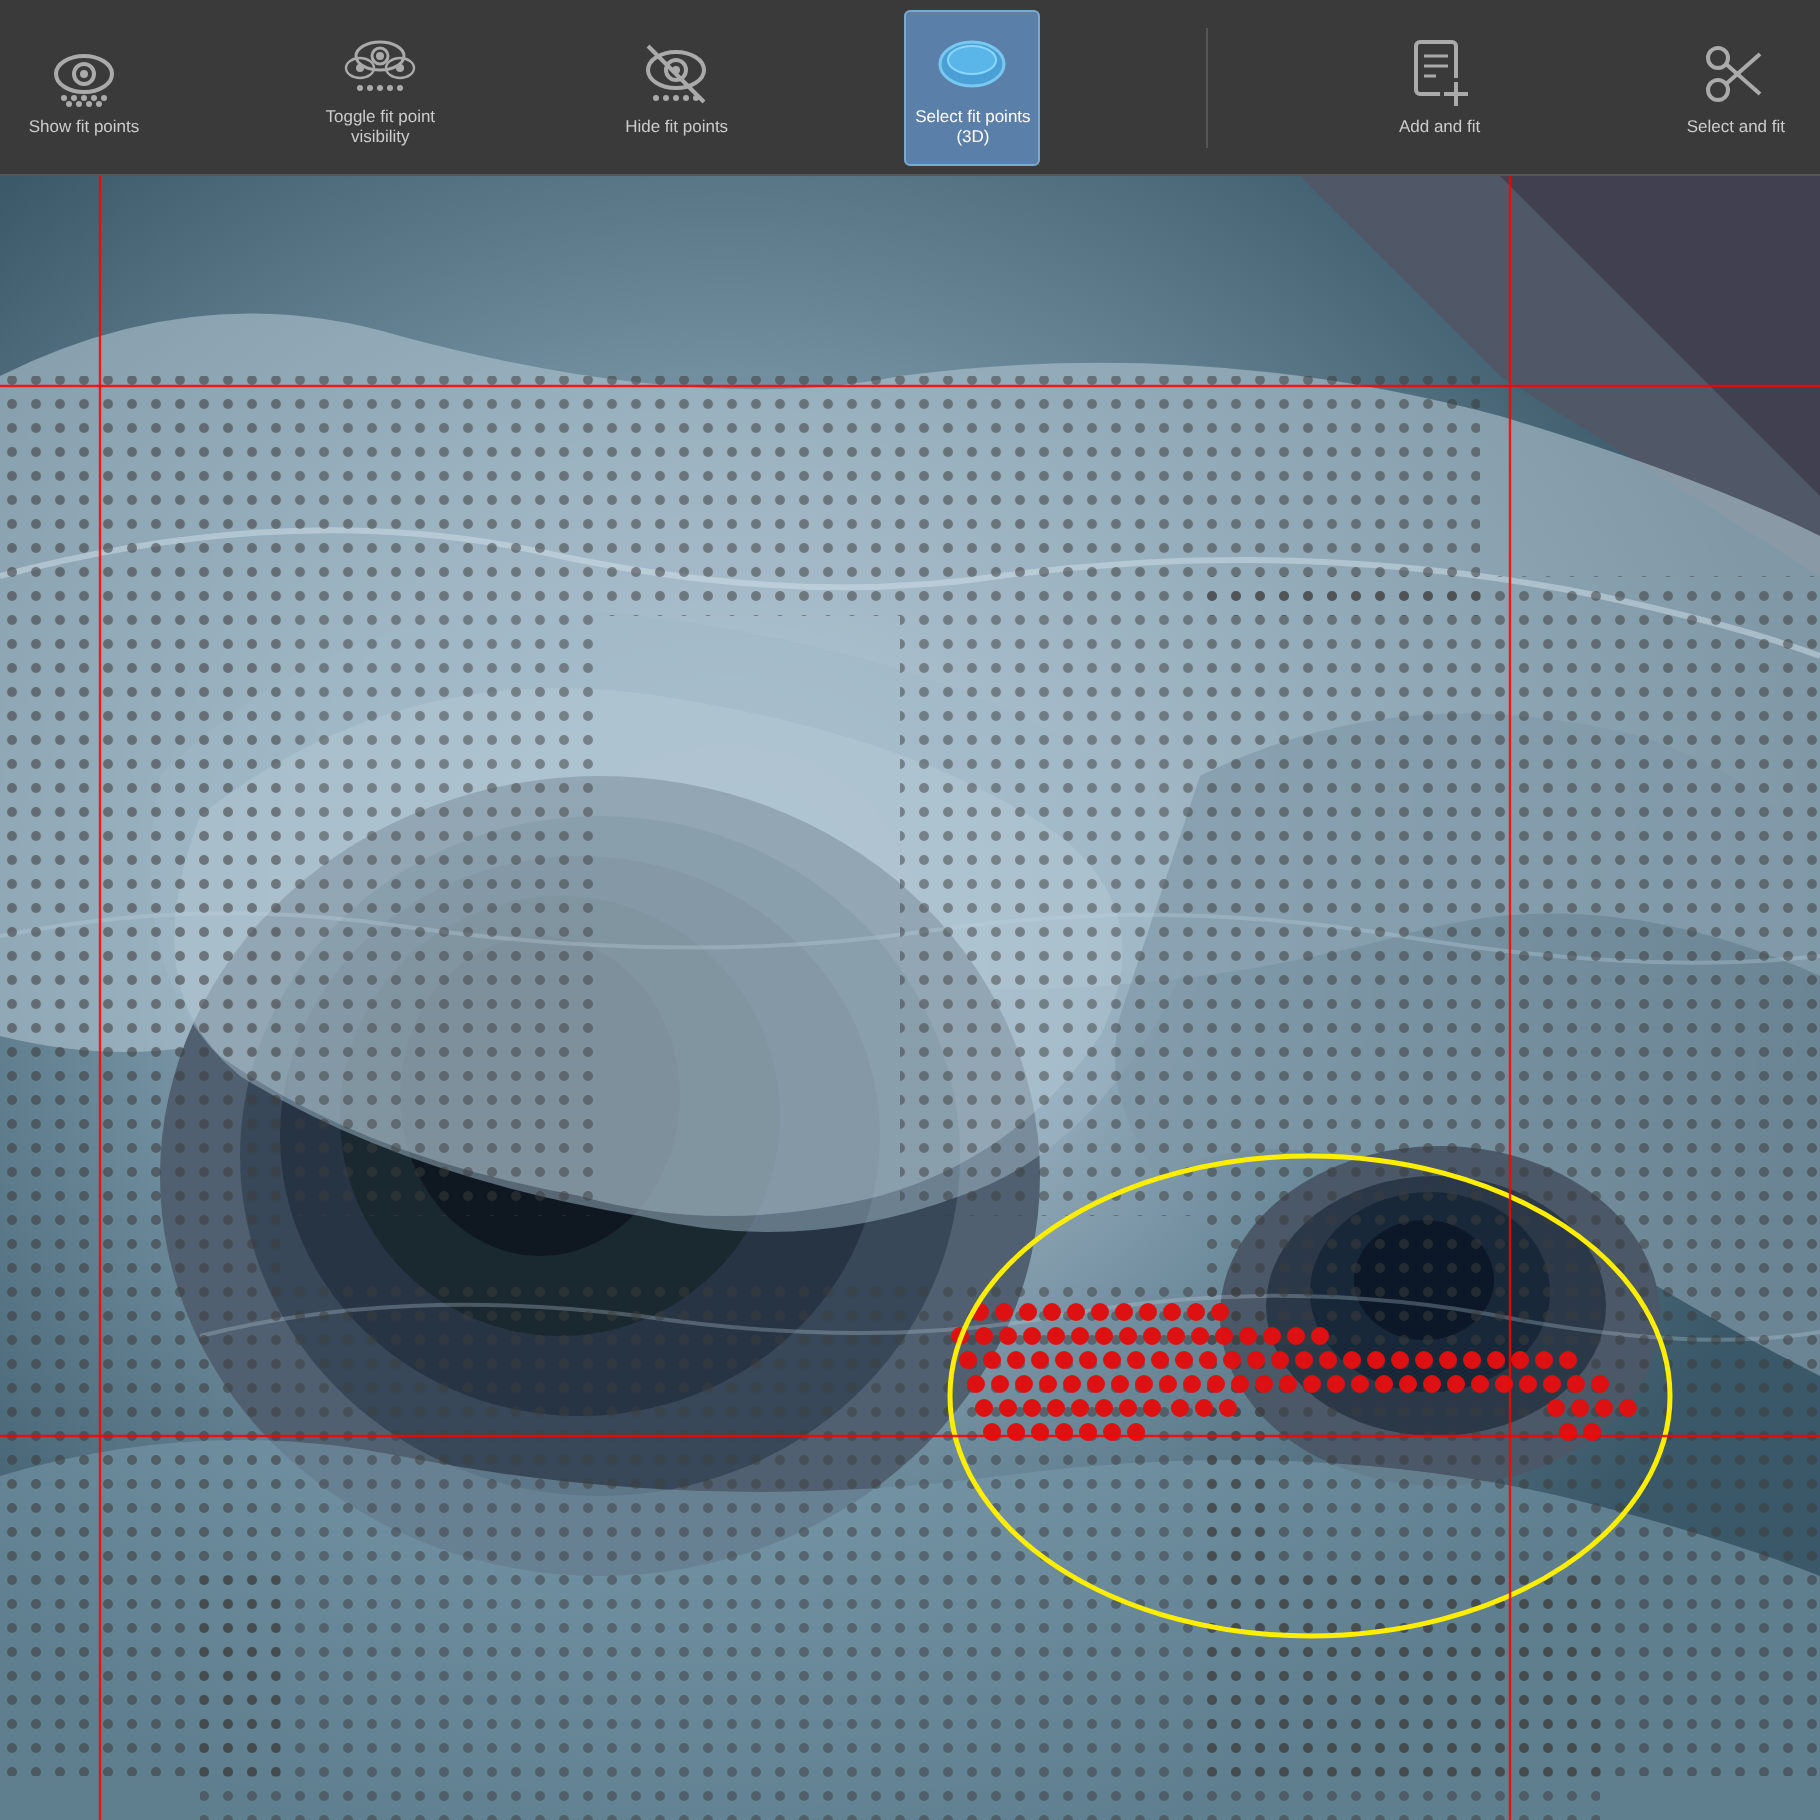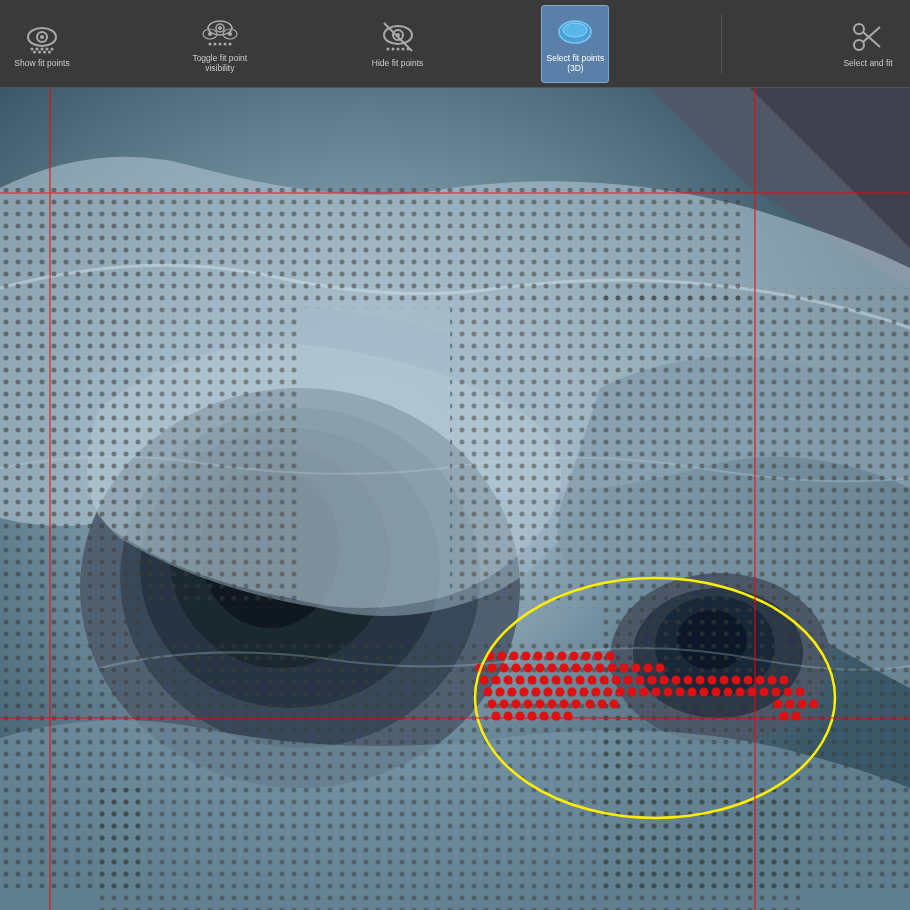--- a/index.html
+++ b/index.html
@@ -163,20 +163,37 @@
         <ellipse cx="18" cy="18" rx="16" ry="11" fill="#4a9fd4" stroke="#7ac8f0" stroke-width="1.5"></ellipse>
         <ellipse cx="18" cy="16" rx="12" ry="7" fill="#5ab5e8" stroke="#8ad8ff" stroke-width="1"></ellipse>
       </svg>
     </div>
     <span class="btn-label">Select fit
 points (3D)</span>
   </button>
 
   <div class="toolbar-separator"></div>
 
+  <button class="toolbar-btn">
+    <div class="btn-icon">
+      <svg width="36" height="36" viewBox="0 0 36 36">
+
+        <rect x="6" y="2" width="20" height="26" rx="2" fill="none" stroke="#aaa" stroke-width="2"></rect>
+        <line x1="10" y1="9" x2="22" y2="9" stroke="#aaa" stroke-width="1.5"></line>
+        <line x1="10" y1="14" x2="22" y2="14" stroke="#aaa" stroke-width="1.5"></line>
+        <line x1="10" y1="19" x2="16" y2="19" stroke="#aaa" stroke-width="1.5"></line>
+
+        <circle cx="26" cy="28" r="8" fill="#3a3a3a"></circle>
+        <line x1="26" y1="22" x2="26" y2="34" stroke="#aaa" stroke-width="2"></line>
+        <line x1="20" y1="28" x2="32" y2="28" stroke="#aaa" stroke-width="2"></line>
+      </svg>
+    </div>
+    <span class="btn-label">Add and
+fit</span>
+  </button>
 
   <button class="toolbar-btn">
     <div class="btn-icon">
       <svg width="36" height="36" viewBox="0 0 36 36">
 
         <circle cx="9" cy="26" r="5" fill="none" stroke="#aaa" stroke-width="2"></circle>
         <circle cx="9" cy="10" r="5" fill="none" stroke="#aaa" stroke-width="2"></circle>
         <line x1="13" y1="23" x2="30" y2="8" stroke="#aaa" stroke-width="2"></line>
         <line x1="13" y1="13" x2="30" y2="28" stroke="#aaa" stroke-width="2"></line>
       </svg>

